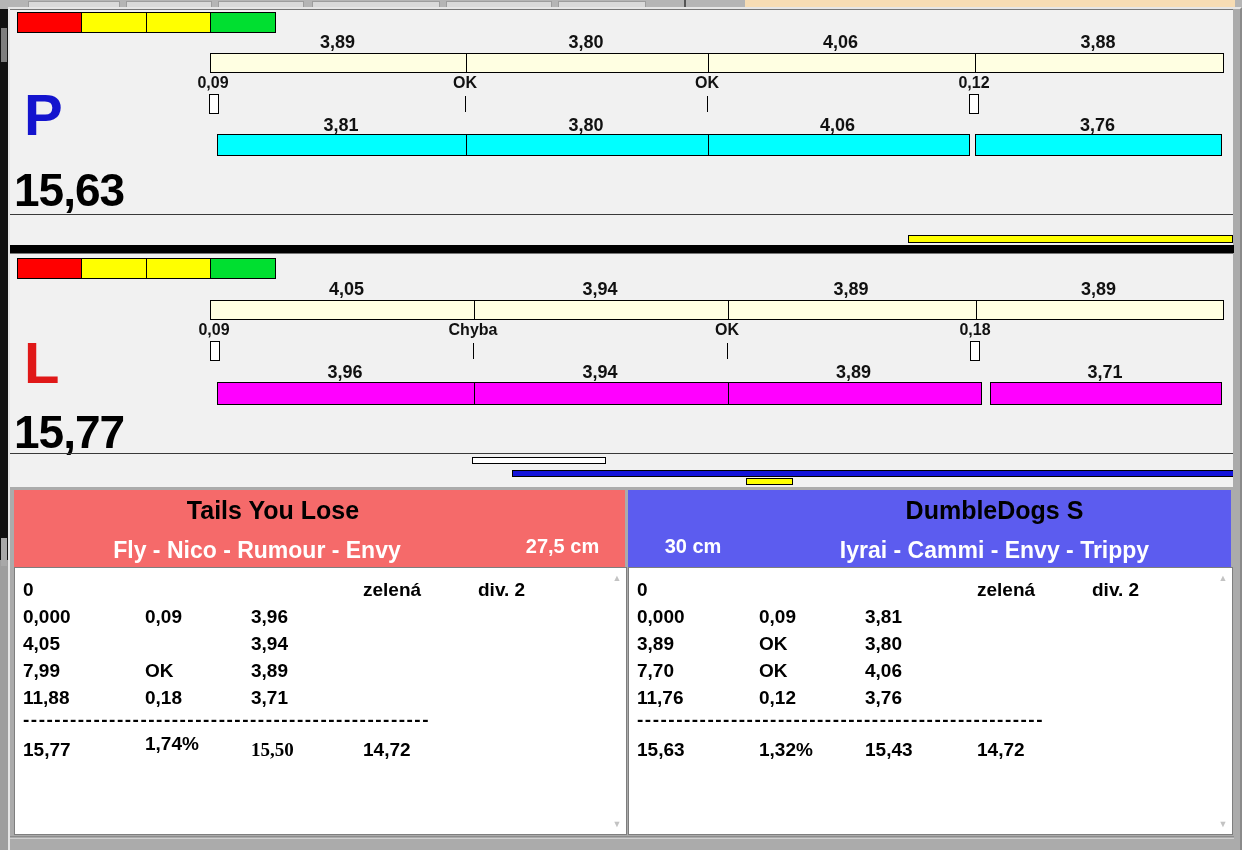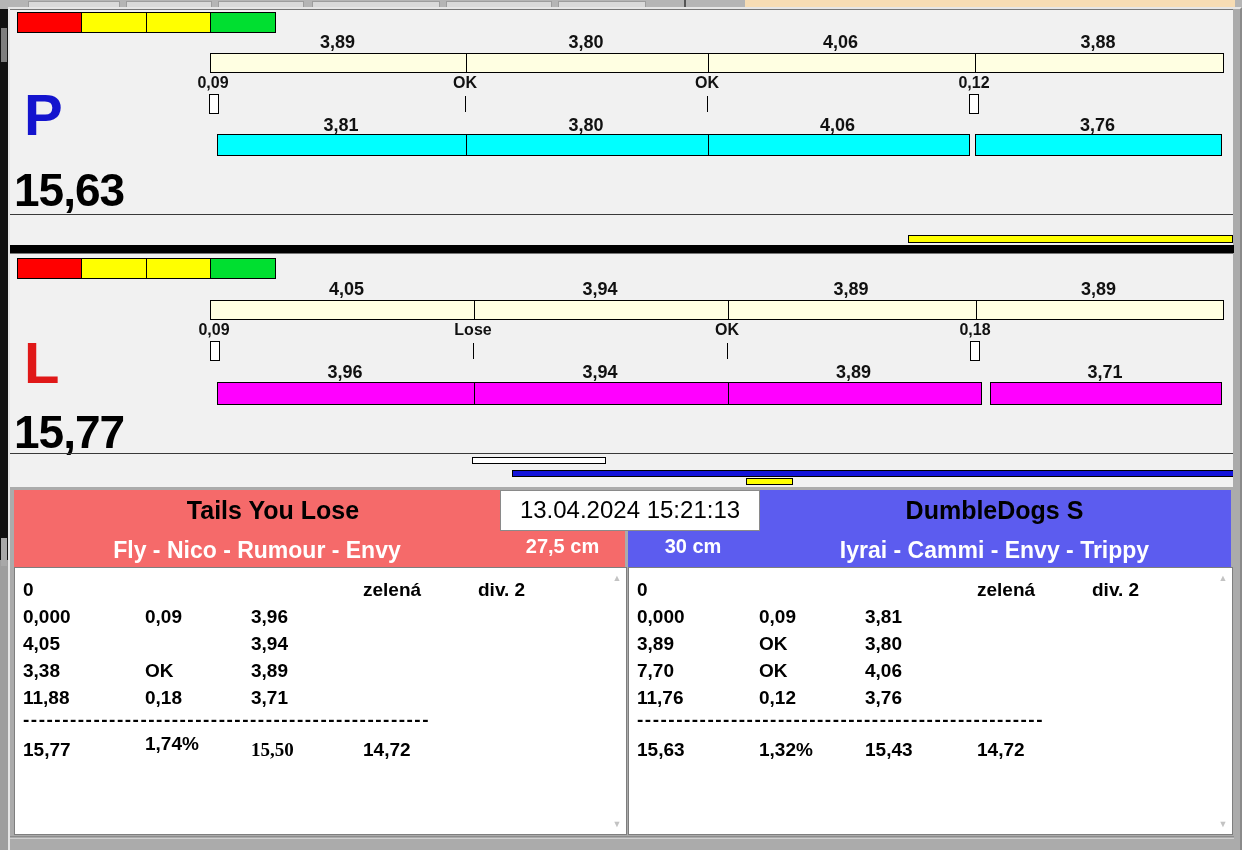--- a/index.html
+++ b/index.html
@@ -131,21 +131,21 @@
     <div class="seglabel" style="left:717px;top:25px;width:248px;">3,89</div>
     <div class="seglabel" style="left:965px;top:25px;width:247px;">3,89</div>
 
     <div class="bar cream" style="left:200px;top:46px;width:1012px;">
       <div class="divline" style="left:263px;"></div>
       <div class="divline" style="left:517px;"></div>
       <div class="divline" style="left:765px;"></div>
     </div>
 
     <div class="mlabel" style="left:179px;top:67px;width:50px;">0,09</div>
-    <div class="mlabel" style="left:428px;top:67px;width:70px;">Lose</div>
+    <div class="mlabel" style="left:428px;top:67px;width:70px;">Chyba</div>
     <div class="mlabel" style="left:692px;top:67px;width:50px;">OK</div>
     <div class="mlabel" style="left:940px;top:67px;width:50px;">0,18</div>
     <div class="markerbox" style="left:200px;top:87px;"></div>
     <div class="markertick" style="left:463px;top:89px;"></div>
     <div class="markertick" style="left:717px;top:89px;"></div>
     <div class="markerbox" style="left:960px;top:87px;"></div>
 
     <div class="seglabel" style="left:207px;top:108px;width:256px;">3,96</div>
     <div class="seglabel" style="left:463px;top:108px;width:254px;">3,94</div>
     <div class="seglabel" style="left:717px;top:108px;width:253px;">3,89</div>
@@ -172,36 +172,35 @@
       <div class="hdr-sub" style="left:0;top:47px;width:486px;">Fly - Nico - Rumour - Envy</div>
       <div class="hdr-height" style="left:486px;top:45px;width:125px;">27,5 cm</div>
     </div>
 
     <div class="hdr" style="left:618px;width:603px;background:#5C5CEF;">
       <div class="hdr-title" style="left:130px;top:6px;width:473px;">DumbleDogs S</div>
       <div class="hdr-sub" style="left:130px;top:47px;width:473px;">Iyrai - Cammi - Envy - Trippy</div>
       <div class="hdr-height" style="left:0;top:45px;width:130px;">30 cm</div>
     </div>
 
-    <div class="clockbox" style="left:490px;top:3px;width:258px;height:39px;">13.04.2024 15:21:13</div>
 
     <div class="ttable" style="left:4px;width:611px;">
       <span class="tcell" style="left:8px;top:11px;">0</span>
       <span class="tcell" style="left:348px;top:11px;">zelená</span>
       <span class="tcell" style="left:463px;top:11px;">div. 2</span>
 
       <span class="tcell" style="left:8px;top:38px;">0,000</span>
       <span class="tcell" style="left:130px;top:38px;">0,09</span>
       <span class="tcell" style="left:236px;top:38px;">3,96</span>
 
       <span class="tcell" style="left:8px;top:65px;">4,05</span>
       <span class="tcell" style="left:130px;top:65px;"></span>
       <span class="tcell" style="left:236px;top:65px;">3,94</span>
 
-      <span class="tcell" style="left:8px;top:92px;">3,38</span>
+      <span class="tcell" style="left:8px;top:92px;">7,99</span>
       <span class="tcell" style="left:130px;top:92px;">OK</span>
       <span class="tcell" style="left:236px;top:92px;">3,89</span>
 
       <span class="tcell" style="left:8px;top:119px;text-align:center;">11,88</span>
       <span class="tcell" style="left:130px;top:119px;">0,18</span>
       <span class="tcell" style="left:236px;top:119px;">3,71</span>
 
       <span class="tsep" style="left:8px;top:141px;">----------------------------------------------------</span>
 
       <span class="tcell" style="left:8px;top:171px;">15,77</span>

